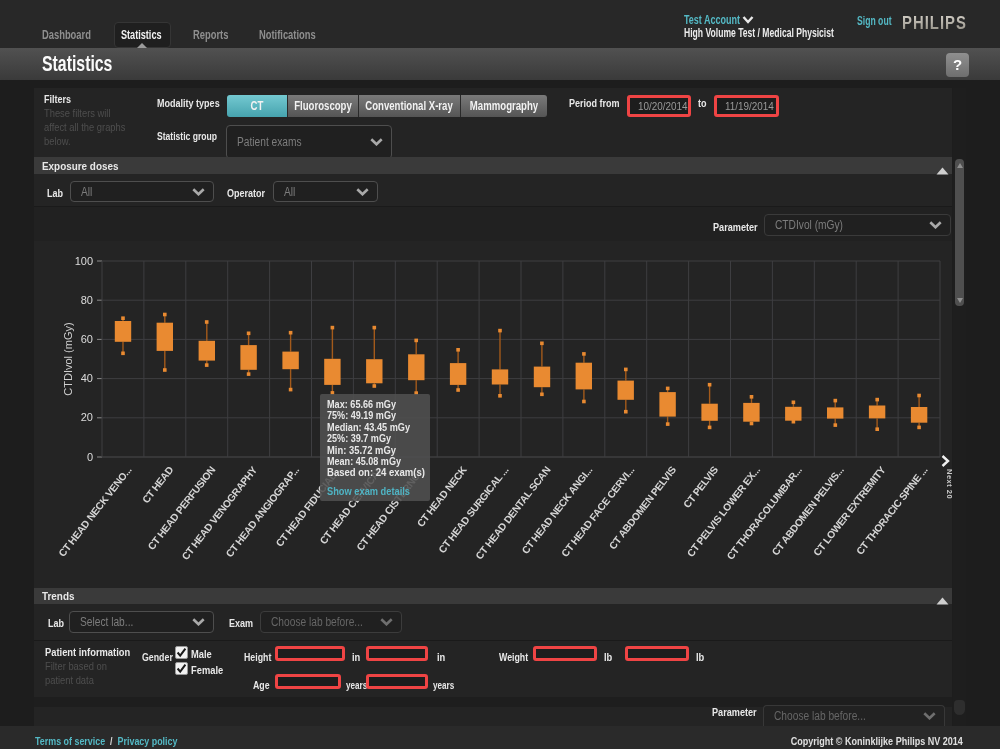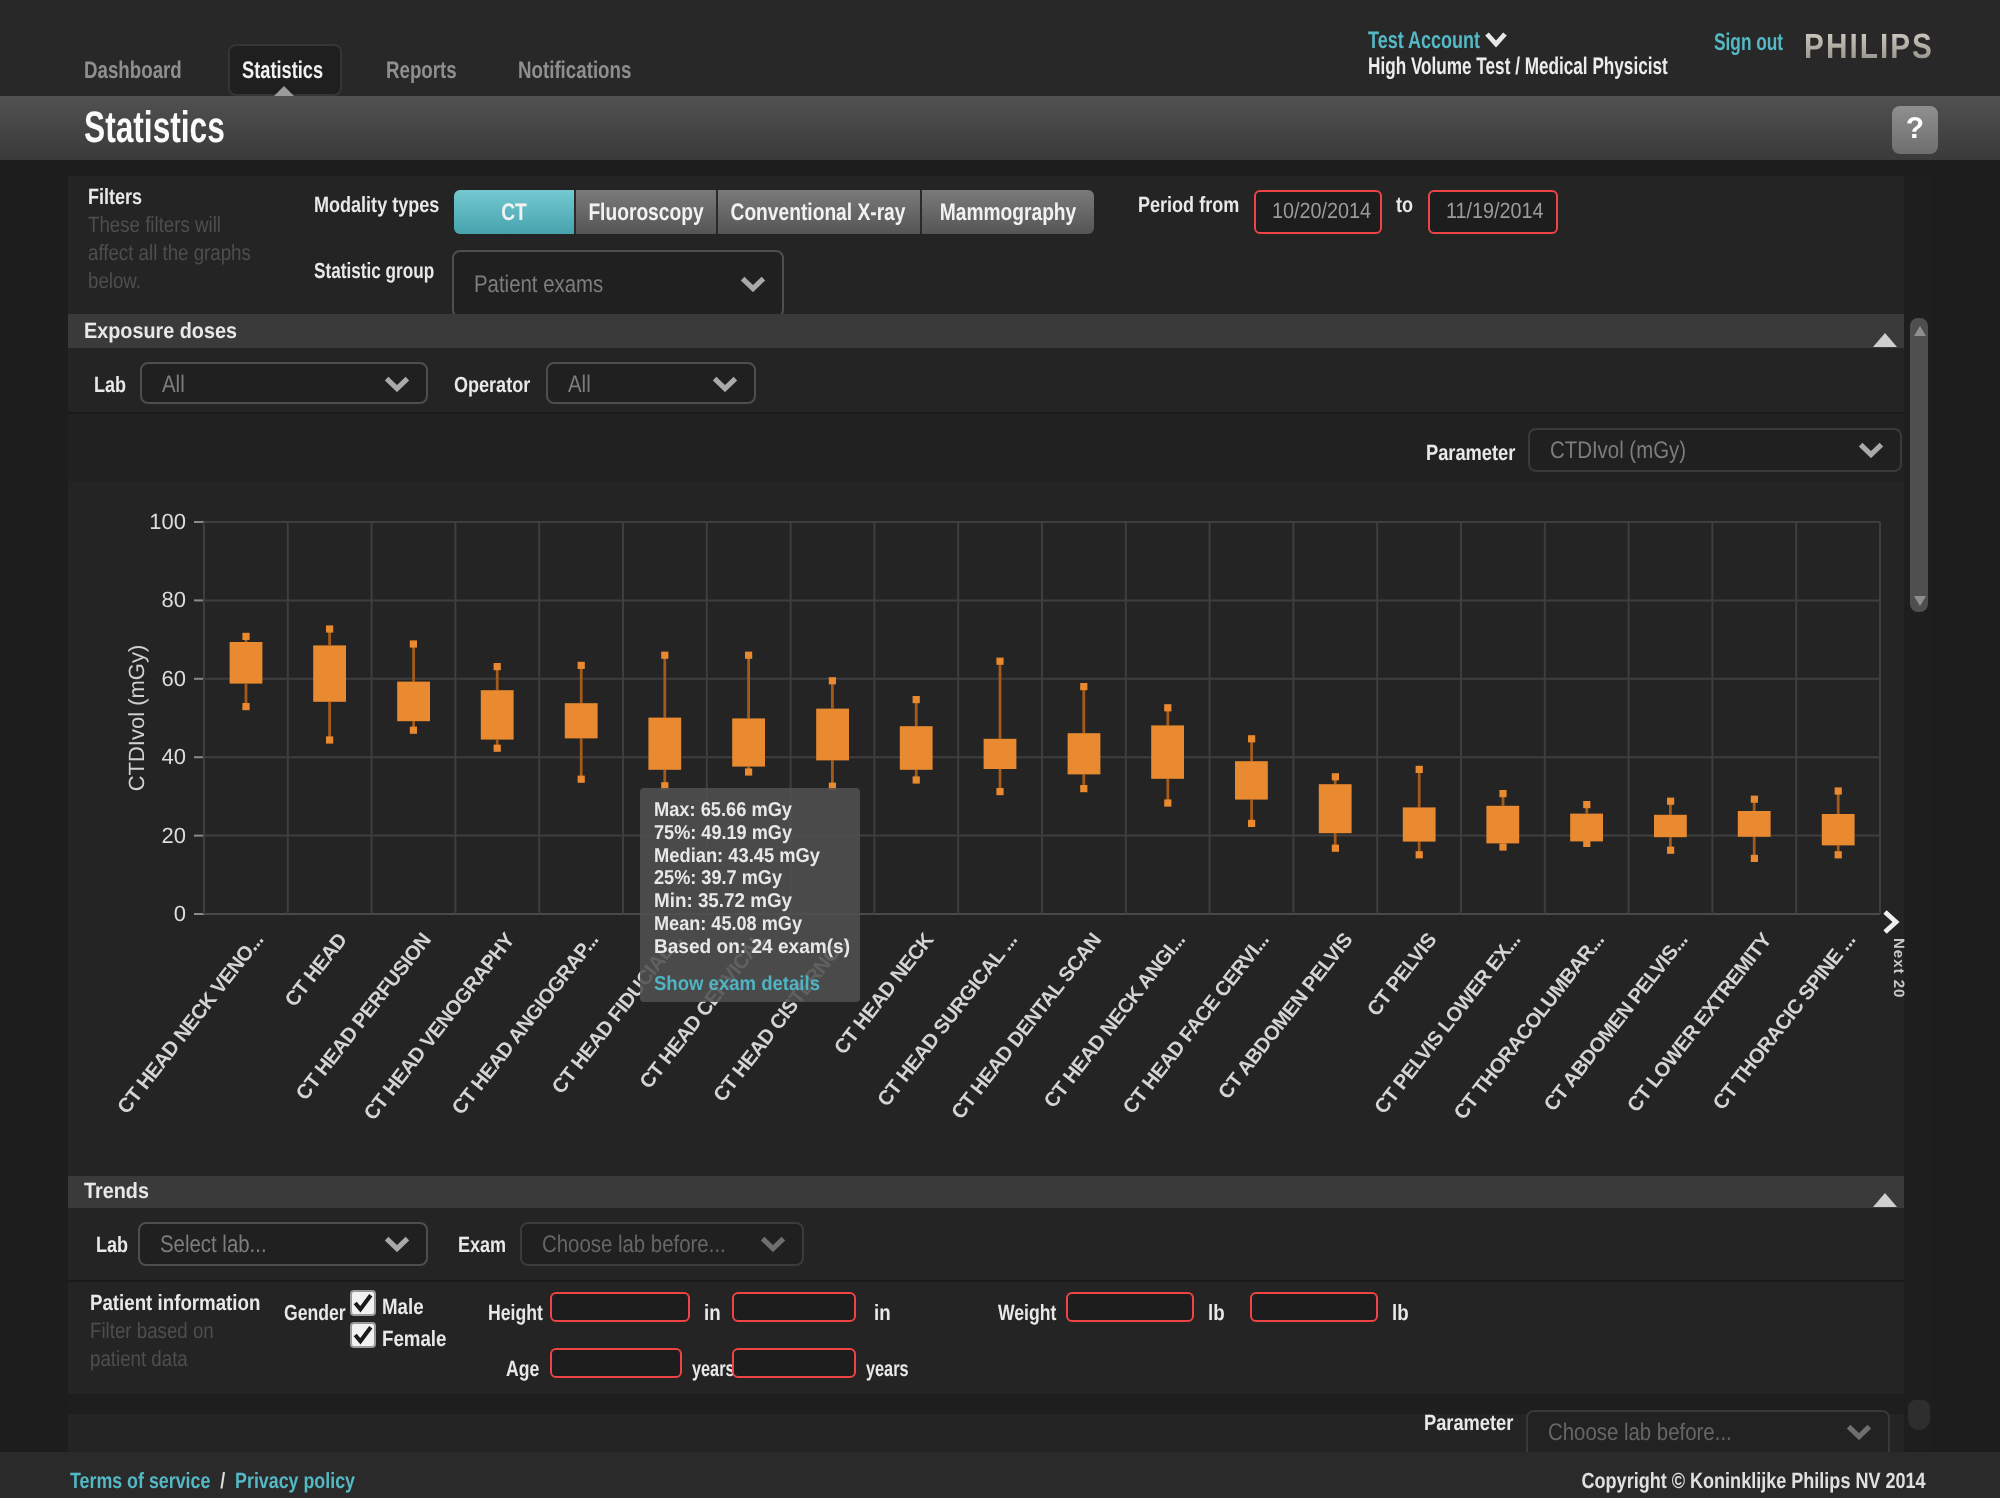--- a/index.html
+++ b/index.html
@@ -1,21 +1,21 @@
 <!DOCTYPE html>
 <html><head><meta charset="utf-8">
 <style>
 * { margin:0; padding:0; box-sizing:border-box; }
 html,body { width:1000px; height:749px; overflow:hidden; background:#1d1d1d;
   font-family:"Liberation Sans", sans-serif; }
 .abs { position:absolute; }
 .dd { position:absolute; background:#202020; border:1px solid #4e4e4e; border-radius:4px; color:#7d7d7d; font-size:12px; }
 .dd .txt { position:absolute; left:10px; top:50%; transform:translateY(-50%) scaleX(0.85); transform-origin:0 50%; white-space:nowrap; }
 .chev { position:absolute; right:8px; top:50%; width:13px; height:8px; transform:translateY(-50%); }
-.inp { position:absolute; background:#1d1d1d; border:1px solid #ef4444; border-radius:3px; color:#9a9a9a; font-size:11px; }
+.inp { position:absolute; background:#1d1d1d; border:3px solid #ef4444; border-radius:3px; color:#9a9a9a; font-size:11px; }
 .inp .txt { position:absolute; left:8px; top:50%; transform:translateY(-50%) scaleX(0.9); transform-origin:0 50%; white-space:nowrap; }
 .bseg { position:absolute; top:0; height:22px; background:linear-gradient(#7a7a7a,#555555); }
 .btxt { position:absolute; top:0; height:22px; line-height:22px; font-size:12px; font-weight:bold; color:#f2f2f2; white-space:nowrap; transform:translateX(-50%) scaleX(0.8); transform-origin:center; }
 </style></head>
 <body>
 
 <div class="abs" style="left:0;top:0;width:1000px;height:48px;background:#282828;"></div>
 
 <div style="position:absolute;left:42px;top:28px;font-size:12px;font-weight:bold;color:#8f8f8f;white-space:nowrap;transform:scaleX(0.78);transform-origin:0 50%;">Dashboard</div>
 <div class="abs" style="left:114px;top:22px;width:57px;height:26px;background:#1f1f1f;border:1px solid #353535;border-radius:4px;"></div>

